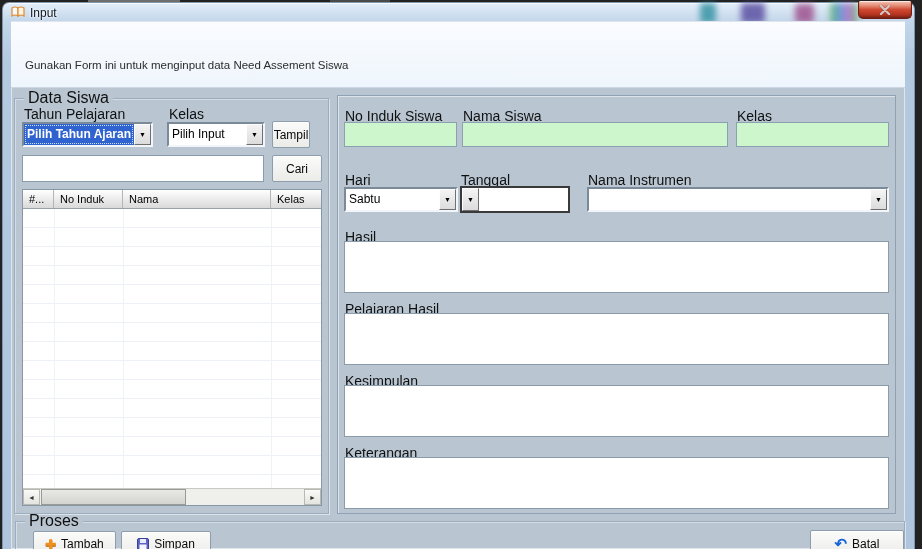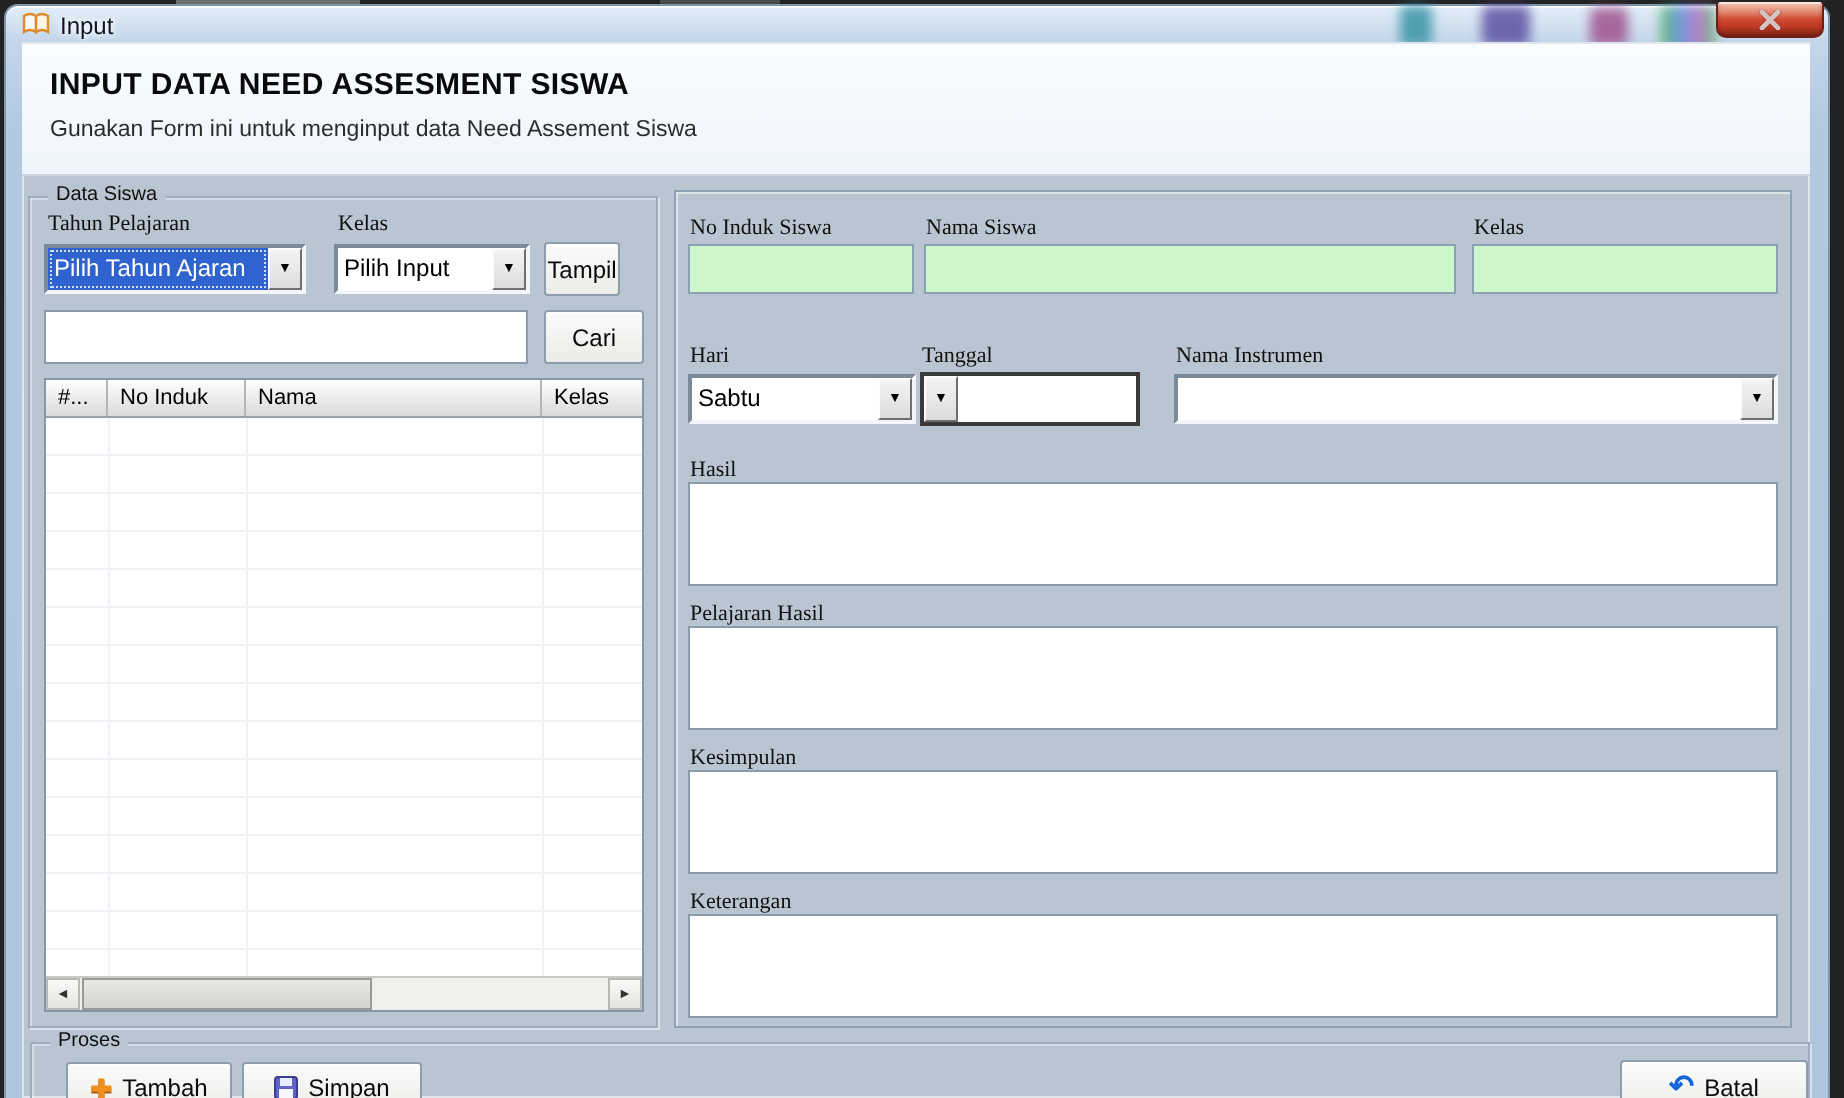--- a/index.html
+++ b/index.html
@@ -27,23 +27,23 @@
 
   
   .client { left:11px; top:21px; width:894px; height:528px; background:#b9c6d2;
             box-shadow:inset 0 0 0 1px rgba(255,255,255,.55); }
   .header-band { left:11px; top:22px; width:894px; height:66px;
                  background:linear-gradient(180deg,#fafcff 0,#eef5fc 100%);
                  border-bottom:1px solid #ccd7e3; }
   .h-title { left:25px; top:34px; font-size:15px; font-weight:bold; color:#0a0a0a; letter-spacing:.2px; }
   .h-sub { left:25px; top:59px; font-size:11.5px; color:#2c2c2c; }
 
-  .lbl { font-size:11px; color:#101010; white-space:nowrap;font-family:Liberation Serif, serif; }
+  .lbl { font-size:14px; color:#101010; white-space:nowrap; }
   .groupbox { border:1px solid #9cadbd; box-shadow:1px 1px 0 rgba(255,255,255,.5), inset 1px 1px 0 rgba(255,255,255,.4); }
-  .gb-label { font-size:10px; color:#101010; background:#b9c6d2; padding:0 4px; line-height:11px; }
+  .gb-label { font-size:16px; color:#101010; background:#b9c6d2; padding:0 4px; line-height:11px; }
 
   
   .combo { background:#fff; border:2px solid; border-color:#7a8a99 #f2f6fa #f2f6fa #7a8a99;
            display:flex; align-items:stretch; cursor:default; }
   .combo .txt { flex:1; font-size:12px; color:#000; padding:3px 2px 0 3px; overflow:hidden; white-space:nowrap; }
   .combo-btn { width:17px; background:linear-gradient(180deg,#f4f4f4,#dcdcdc);
                border:1px solid; border-color:#fdfdfd #6f6f6f #6f6f6f #fdfdfd;
                display:flex; align-items:center; justify-content:center;
                font-size:7px; color:#000; cursor:pointer; }
   .combo.sel .txt { background:#2f63cf; color:#fff; outline:1px dotted #cfe0ff; outline-offset:-2px; }
@@ -101,30 +101,29 @@
   <div class="abs close-btn">
     <svg width="12" height="10" viewBox="0 0 12 10">
       <path d="M2 1 L10 9 M10 1 L2 9" stroke="#ffffff" stroke-width="2.4" stroke-linecap="round"></path>
       <path d="M2 1 L10 9 M10 1 L2 9" stroke="#5a140c" stroke-width="3.4" stroke-linecap="round" opacity=".25"></path>
     </svg>
   </div>
 
   <div class="abs client"></div>
 
   <div class="abs header-band"></div>
-  <div class="abs h-title">INPUT DATA NEED ASSESMENT SISWA</div>
   <div class="abs h-sub">Gunakan Form ini untuk menginput data Need Assement Siswa</div>
 
   <div class="abs groupbox" style="left:14px; top:98px; width:315px; height:416px;"></div>
   <div class="abs gb-label" style="left:24px; top:92px;">Data Siswa</div>
 
   <div class="abs lbl" style="left:24px; top:106px;">Tahun Pelajaran</div>
   <div class="abs lbl" style="left:169px; top:106px;">Kelas</div>
 
-  <div class="abs combo sel" style="left:22px; top:122px; width:131px; height:25px;">
+  <div class="abs combo sel" style="left:22px; top:122px; width:131px; height:25px;font-weight:bold;">
     <span class="txt">Pilih Tahun Ajaran</span>
     <span class="combo-btn">▼</span>
   </div>
   <div class="abs combo" style="left:167px; top:122px; width:98px; height:25px;">
     <span class="txt">Pilih Input</span>
     <span class="combo-btn">▼</span>
   </div>
   <button class="abs btn" style="left:272px; top:121px; width:38px; height:27px;">Tampil</button>
 
   <input class="abs tbox" style="left: 22px; top: 155px; width: 242px; height: 27px;" value="">

